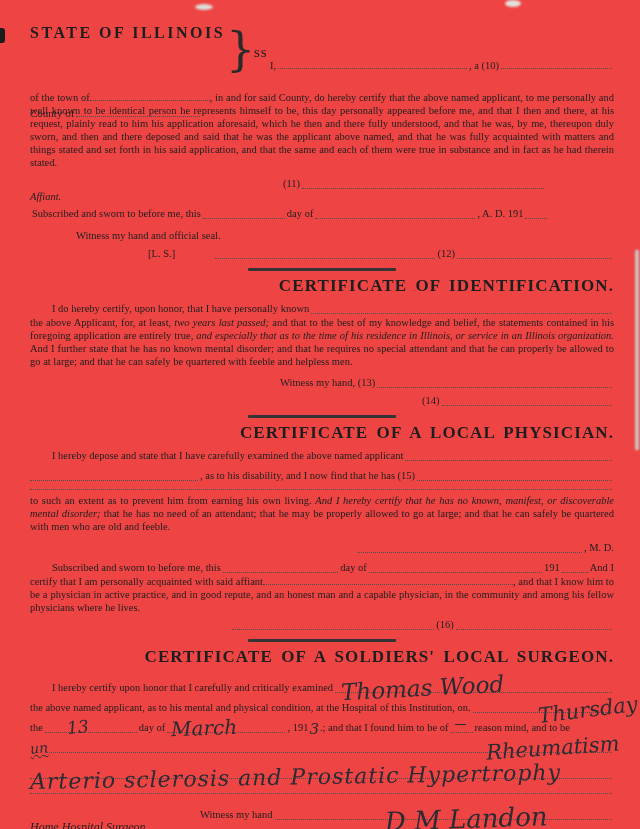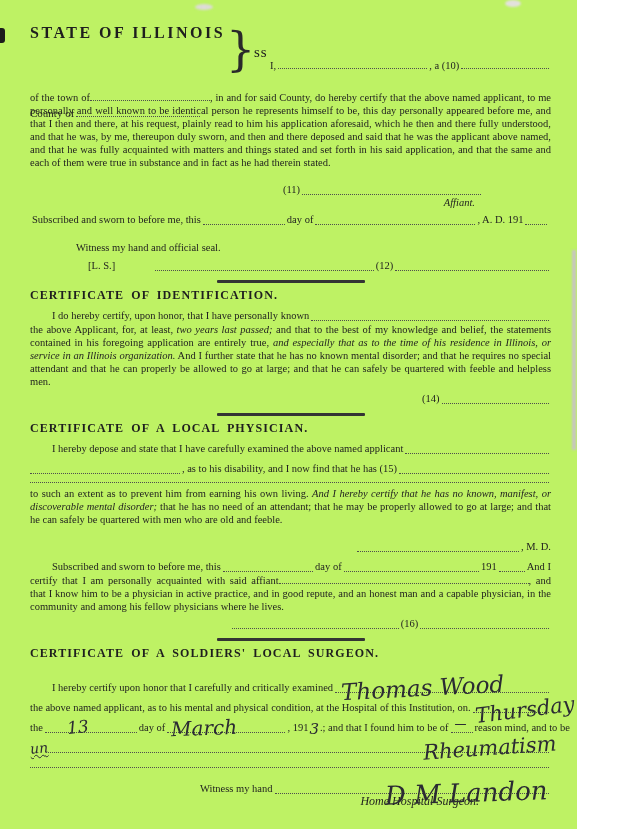--- a/index.html
+++ b/index.html
@@ -1,18 +1,18 @@
 <!DOCTYPE html>
 <html><head>
 <meta charset="utf-8">
 <style>
   html,body { margin:0; padding:0; background:#ffffff; }
   .page {
-    position:relative; width:577px; height:829px;
-    background:#bef264; overflow:hidden;
+    position:relative; width:640px; height:829px;
+    background:#ef4444; overflow:hidden;
     font-family:"Liberation Serif", serif; color:#1e1e1e;
     font-size:10.5px;
   }
   .content { position:relative; padding:20px 26px 0 30px; }
 
   
   .hdr { position:relative; height:64px; }
   .state-title {
     position:absolute; left:0; top:4px;
     font-size:16px; font-weight:bold; letter-spacing:2.5px; white-space:nowrap;
@@ -25,25 +25,25 @@
   .line { display:flex; align-items:flex-end; line-height:14px; }
   .line > span { white-space:nowrap; }
   .blank {
     flex:1 1 auto; border-bottom:1.4px dotted #4e4e4e;
     margin:0 2px 2px 2px; min-width:10px; position:relative;
   }
   .iblank { display:inline-block; width:120px; border-bottom:1.4px dotted #4e4e4e; height:9px; }
   .para { margin:0; text-align:justify; line-height:13px; }
   .ind { padding-left:22px;text-align:right; }
   .sec-title {
-    text-align:left; font-weight:bold; font-size:12px;
+    text-align:right; font-weight:bold; font-size:17px;
     letter-spacing:1.1px; word-spacing:3px; margin:0;
   }
   .rule { width:148px; height:3px; background:#343434; margin:7px auto 5px auto; border-radius:1px; }
-  .right-txt { text-align:right; font-style:italic; }
+  .right-txt { font-style:italic; }
 
   
   .hw {
     font-family:"DejaVu Serif", serif; font-style:italic;
     color:#2b2b33; white-space:nowrap; pointer-events:none;
   }
   .hw.abs { position:absolute; }
   .hw-name   { bottom:-3px; left:6px;  font-size:23px; transform:rotate(-3deg); }
   .hw-day    { bottom:-5px; right:-26px; font-size:21px; transform:rotate(-7deg); }
   .hw-date   { bottom:-2px; left:22px; font-size:17px; transform:rotate(-6deg); }
@@ -51,21 +51,21 @@
   .hw-year   { display:inline-block; font-size:15px; margin:0 1px -1px 1px; }
   .hw-dash   { bottom:1px; left:4px; font-size:12px; }
   .hw-un     { display:inline-block; font-size:14px; margin:0 -4px 0 0; transform:rotate(-5deg);
                text-decoration:underline wavy 1px; }
   .hw-cause1 { bottom:-3px; right:-8px; font-size:21px; transform:rotate(-4deg); }
   .hw-cause2 { bottom:-6px; left:0px; font-size:22px; letter-spacing:1px; transform:rotate(-1deg); width:100%; }
   .hw-sig    { bottom:-7px; left:110px; font-size:26px; transform:rotate(-2deg); }
 
   .tall  { height:20px; }
   .tall2 { height:26px; }
-  .row-mt2 { margin-top:14px; } .row-mt4 { margin-top:4px; }
+  .row-mt2 { margin-top:8px; } .row-mt4 { margin-top:4px; }
   .row-mt6 { margin-top:6px; } .row-mt8 { margin-top:8px; }
 
   
   .artifact { position:absolute; pointer-events:none; }
   .a-left  { left:0; top:28px; width:5px; height:15px; background:#1c1c1c; border-radius:0 3px 3px 0; }
   .a-right { right:1px; top:250px; width:4px; height:200px; background:#c7c5c1; filter:blur(1px); }
   .a-top1  { left:195px; top:4px; width:18px; height:6px; background:#dddbd7; border-radius:50%; filter:blur(1px); }
   .a-top2  { left:505px; top:0; width:16px; height:7px; background:#e3e1dd; border-radius:50%; filter:blur(1px); }
 </style>
 </head>
@@ -107,37 +107,41 @@
       <span>Subscribed and sworn to before me, this</span>
       <span class="blank" style="max-width:82px"></span>
       <span>day of</span>
       <span class="blank" style="max-width:160px"></span>
       <span>, A. D. 191</span>
       <span class="blank" style="max-width:22px; flex:0 0 22px"></span>
     </div>
     <div class="line row-mt2" style="padding-left:46px">
       <span>Witness my hand and official seal.</span>
     </div>
-    <div class="line row-mt4" style="margin-left:58px">
+    <div class="line row-mt4" style="margin-left:118px">
       <span>[L. S.]</span>
       <span class="blank" style="flex:1.35; margin-left:40px"></span>
       <span>(12)</span>
       <span class="blank" style="flex:0.95"></span>
     </div>
 
     <div class="rule"></div>
 
     <h2 class="sec-title">CERTIFICATE OF IDENTIFICATION.</h2>
 
     <div class="line row-mt6 ind">
       <span>I do hereby certify, upon honor, that I have personally known</span>
       <span class="blank"></span>
     </div>
     <p class="para"><span>the above Applicant, for, at least, </span><i>two years last passed;</i><span> and that to the best of my knowledge and belief, the statements contained in his foregoing application are entirely true, </span><i>and especially that as to the time of his residence in Illinois, or service in an Illinois organization.</i><span>  And I further state that he has no known mental disorder; and that he requires no special attendant and that he can properly be allowed to go at large; and that he can safely be quartered with feeble and helpless men.</span></p>
 
+    <div class="line row-mt8" style="margin-left:250px">
+      <span>Witness my hand, (13)</span>
+      <span class="blank"></span>
+    </div>
     <div class="line row-mt4" style="margin-left:392px">
       <span>(14)</span>
       <span class="blank"></span>
     </div>
 
     <div class="rule"></div>
 
     <h2 class="sec-title">CERTIFICATE OF A LOCAL PHYSICIAN.</h2>
 
     <div class="line row-mt6 ind">
@@ -208,20 +212,25 @@
         <span class="hw abs hw-dash">—</span>
       </span>
       <span>reason mind, and to be</span>
     </div>
     <div class="line tall">
       <span class="hw hw-un">un</span>
       <span class="blank">
         <span class="hw abs hw-cause1">Rheumatism</span>
       </span>
     </div>
+    <div class="line tall2">
+      <span class="blank" style="margin-left:0">
+        <span class="hw abs hw-cause2">Arterio sclerosis and Prostatic Hypertrophy</span>
+      </span>
+    </div>
     <div class="line" style="height:15px">
       <span class="blank" style="margin-left:0"></span>
     </div>
 
     <div class="line tall2" style="margin-left:170px">
       <span>Witness my hand</span>
       <span class="blank">
         <span class="hw abs hw-sig">D M Landon</span>
       </span>
     </div>

